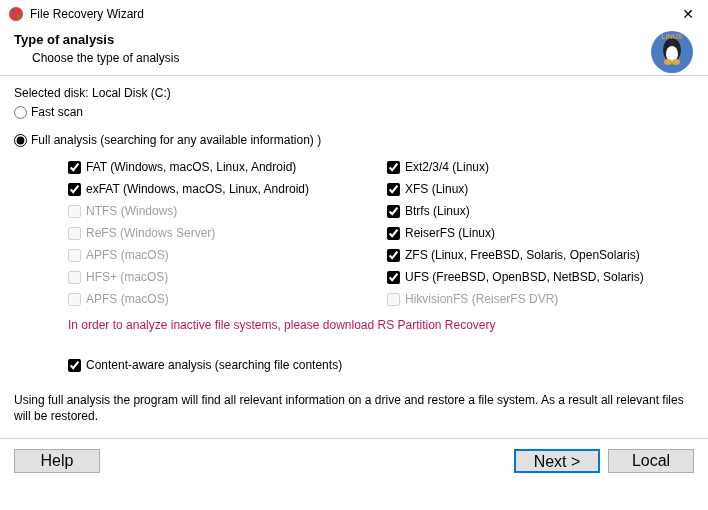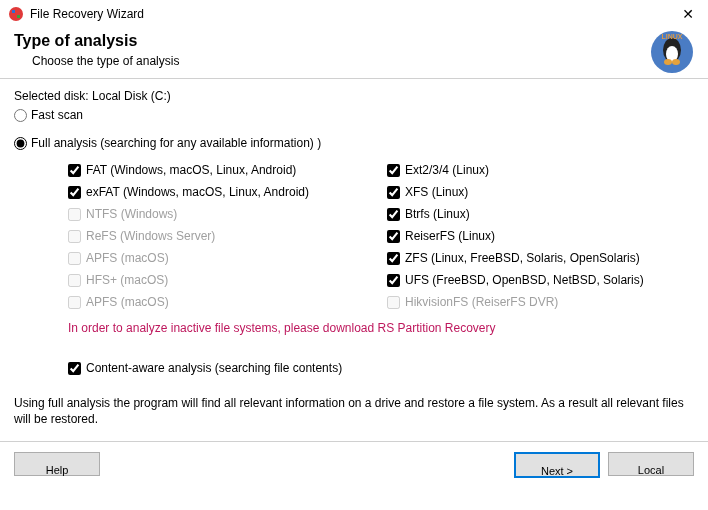--- a/index.html
+++ b/index.html
@@ -36,21 +36,21 @@
     font-size: 14px;
     cursor: default;
   }
   .header {
     position: relative;
     padding: 4px 14px 10px 14px;
     border-bottom: 1px solid #d0d0d0;
   }
   .header .h1 {
     font-weight: bold;
-    font-size: 16px;
+    font-size: 13px;
   }
   .header .sub {
     margin: 4px 0 0 18px;
     font-size: 12px;
   }
   .header .logo {
     position: absolute;
     right: 14px; top: 2px;
     width: 44px; height: 44px;
   }
@@ -105,22 +105,22 @@
     padding: 10px 14px;
     gap: 8px;
   }
   .buttons .spacer { flex: 1; }
   button.win {
     min-width: 86px;
     height: 24px;
     background: #e1e1e1;
     border: 1px solid #adadad;
     font-family: inherit;
-    font-size: 11px;
-    padding: 11px 10px;
+    font-size: 16px;
+    padding: 2px 10px;
   }
   button.win.primary {
     border: 2px solid #0078d7;
     background: #e1e1e1;
   }
   
   input[type=checkbox] { accent-color: #000; }
   input[type=radio] { accent-color: #000; }
 </style>
 </head>

